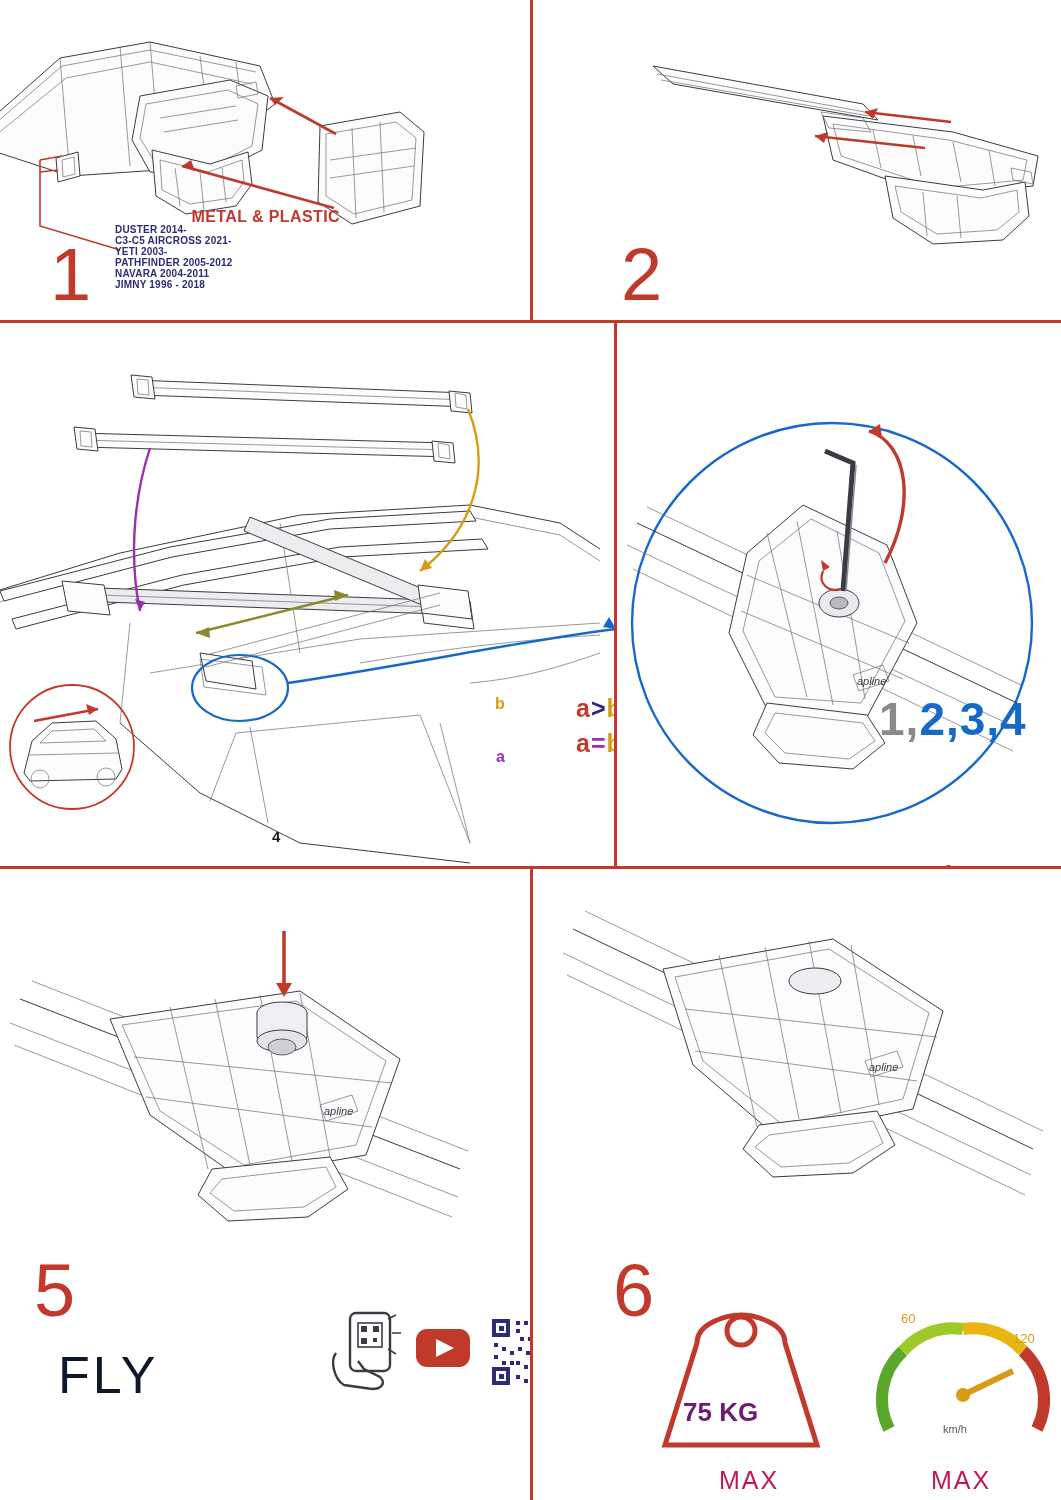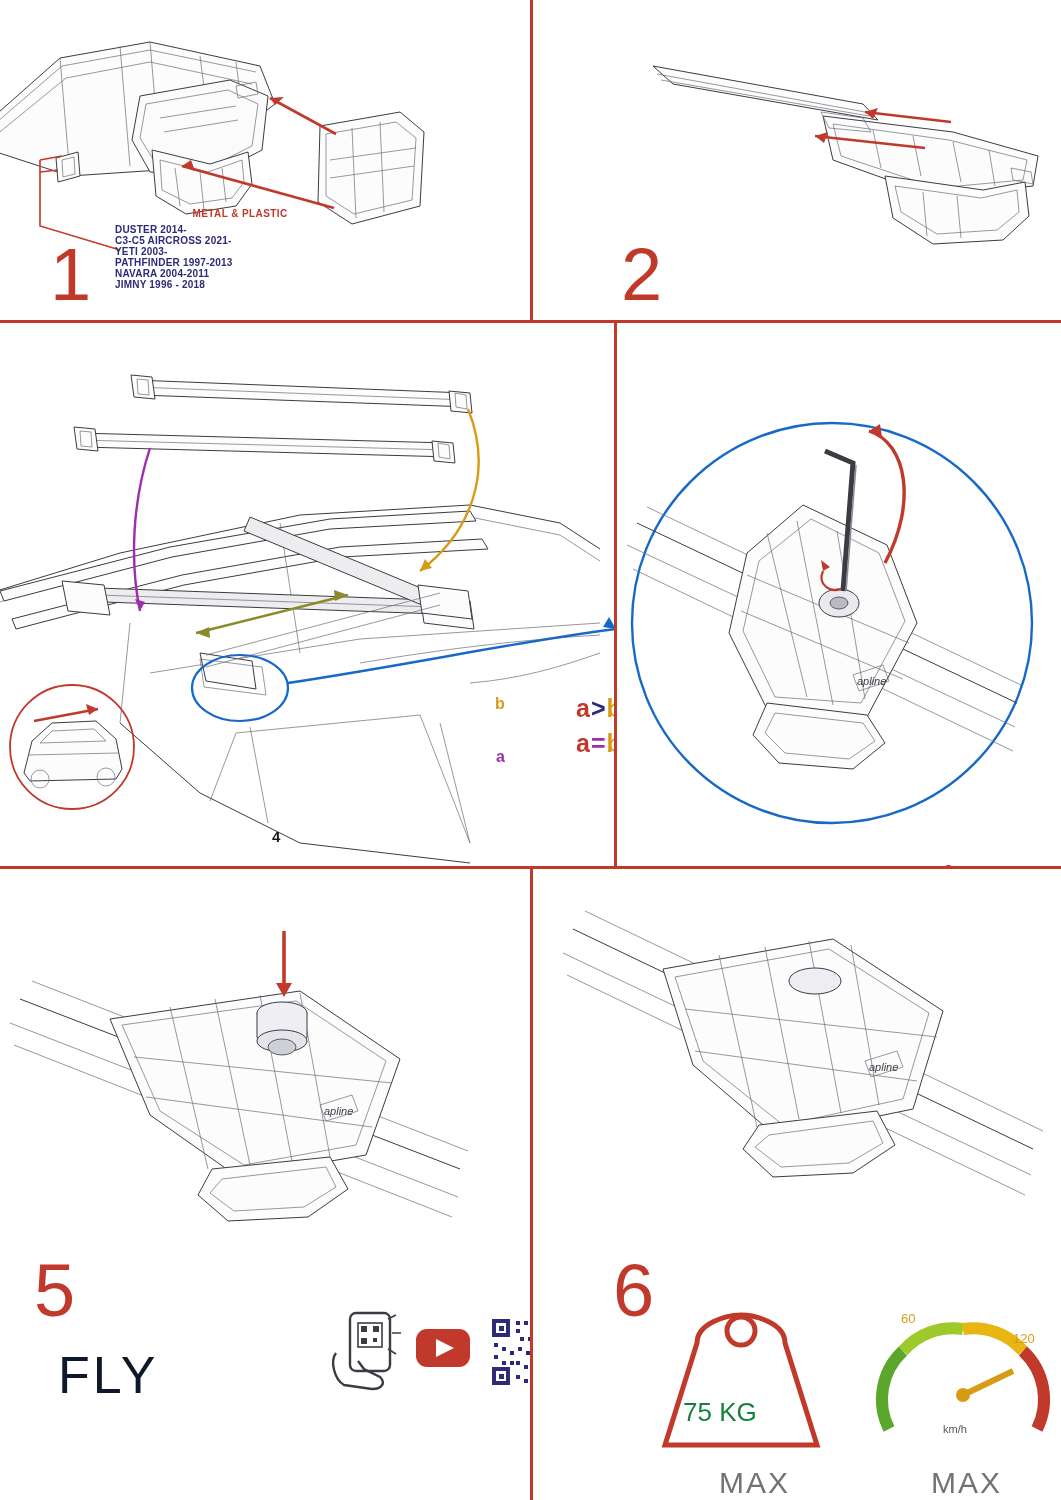--- a/index.html
+++ b/index.html
@@ -16,21 +16,21 @@
   .vdivider { position:absolute; width:3px; background:#c0392b; }
   .stepnum {
     position:absolute; color:#c0392b; font-size:74px; line-height:74px;
     font-family:"Liberation Sans", sans-serif; font-weight:400;
   }
   svg { display:block; overflow:visible; }
 
   
   .metal-plastic {
     position:absolute; left:140px; top:208px; width:200px;
-    text-align:center; color:#c0392b; font-size:10px; font-weight:bold;
+    text-align:right; color:#c0392b; font-size:16px; font-weight:bold;
     letter-spacing:0.4px;
   }
   .veh-list {
     position:absolute; left:115px; top:224px; width:225px;
     text-align:left; color:#2b2b7a; font-size:10px; line-height:11px;
     font-weight:bold; letter-spacing:0.2px;
   }
   .veh-list div { white-space:nowrap; }
 
   
@@ -51,24 +51,24 @@
   .callout.red { color:#c0392b; font-size:26px; }
 
   
   .fly {
     position:absolute; left:58px; top:1345px;
     color:#0f172a; font-size:52px; letter-spacing:3px;
     font-family:"Liberation Sans", sans-serif;
   }
 
   .maxlabel {
-    position:absolute; color:#737373; font-size:30px; letter-spacing:2px;
+    position:absolute; color:#be185d; font-size:25px; letter-spacing:2px;
   }
   .kgtext {
-    position:absolute; color:#15803d; font-size:26px; font-weight:normal;
+    position:absolute; color:#701a75; font-size:26px; font-weight:bold;
   }
   .speed-num { fill:#d89b16; font-size:13px; font-family:"Liberation Sans", sans-serif; }
   .speed-unit { fill:#555; font-size:11px; font-family:"Liberation Sans", sans-serif; }
 
   .wm { stroke:#3b3b44; fill:none; stroke-width:1; }
   .wm-thin { stroke:#6b6b75; fill:none; stroke-width:0.7; }
   .arrow-red { stroke:#c0392b; fill:none; stroke-width:2.6; }
   .logo-apline { font-family:"Liberation Sans", sans-serif; font-size:11px; fill:#3b3b44; font-style:italic; }
 </style>
 </head>
@@ -119,21 +119,21 @@
       <path d="M40 160 L40 226 L120 250" stroke-width="1.6"></path>
       <path d="M40 160 L62 156" stroke-width="1.6"></path>
       <path d="M40 172 L58 170" stroke-width="1.6"></path>
     </g>
   </svg>
   <div class="metal-plastic">METAL &amp; PLASTIC</div>
   <div class="veh-list">
     <div>DUSTER 2014-</div>
     <div>C3-C5 AIRCROSS 2021-</div>
     <div>YETI 2003-</div>
-    <div>PATHFINDER 1997-2013</div>
+    <div>PATHFINDER 2005-2012</div>
     <div>NAVARA 2004-2011</div>
     <div>JIMNY 1996 - 2018</div>
   </div>
   <div class="stepnum" style="left:50px;top:238px;">1</div>
 </div>
 
 <div class="panel" style="left:533px;top:0;width:528px;height:320px;">
   <svg width="528" height="320" viewBox="0 0 528 320">
     <g class="wm">
 
@@ -300,20 +300,23 @@
 
     <g stroke="#c0392b" stroke-width="2.2" fill="none">
       <path d="M206 248 C200 262 214 270 224 266"></path>
     </g>
     <path d="M206 248 l-2 -11 l9 7 z" fill="#c0392b"></path>
 
     <path d="M268 240 C300 180 290 120 252 108" stroke="#c0392b" stroke-width="3.4" fill="none"></path>
     <path d="M252 108 l11 -7 l2 13 z" fill="#c0392b"></path>
   </svg>
 
+  <div class="bignums" style="left:262px;top:369px;">
+    <span class="g">1,</span><span class="b">2,3,4</span>
+  </div>
   <div class="callout red" style="left:324px;top:536px;">1</div>
 
 </div>
 
 <div class="vdivider" style="left:614px;top:323px;height:543px;"></div>
 <div class="divider" style="top:866px;"></div>
 
 <div class="panel" style="left:0;top:869px;width:530px;height:631px;">
   <svg width="530" height="400" viewBox="0 0 530 400">
     <g class="wm">

